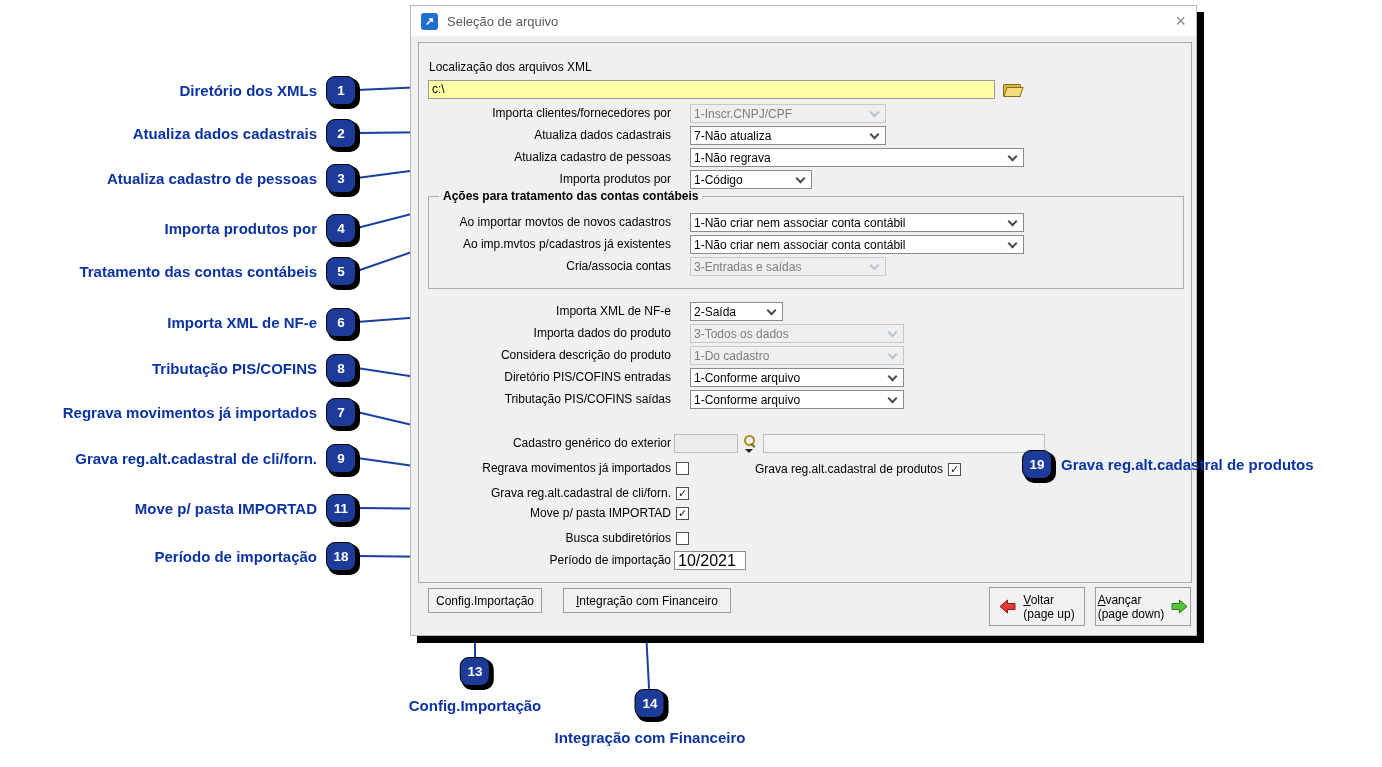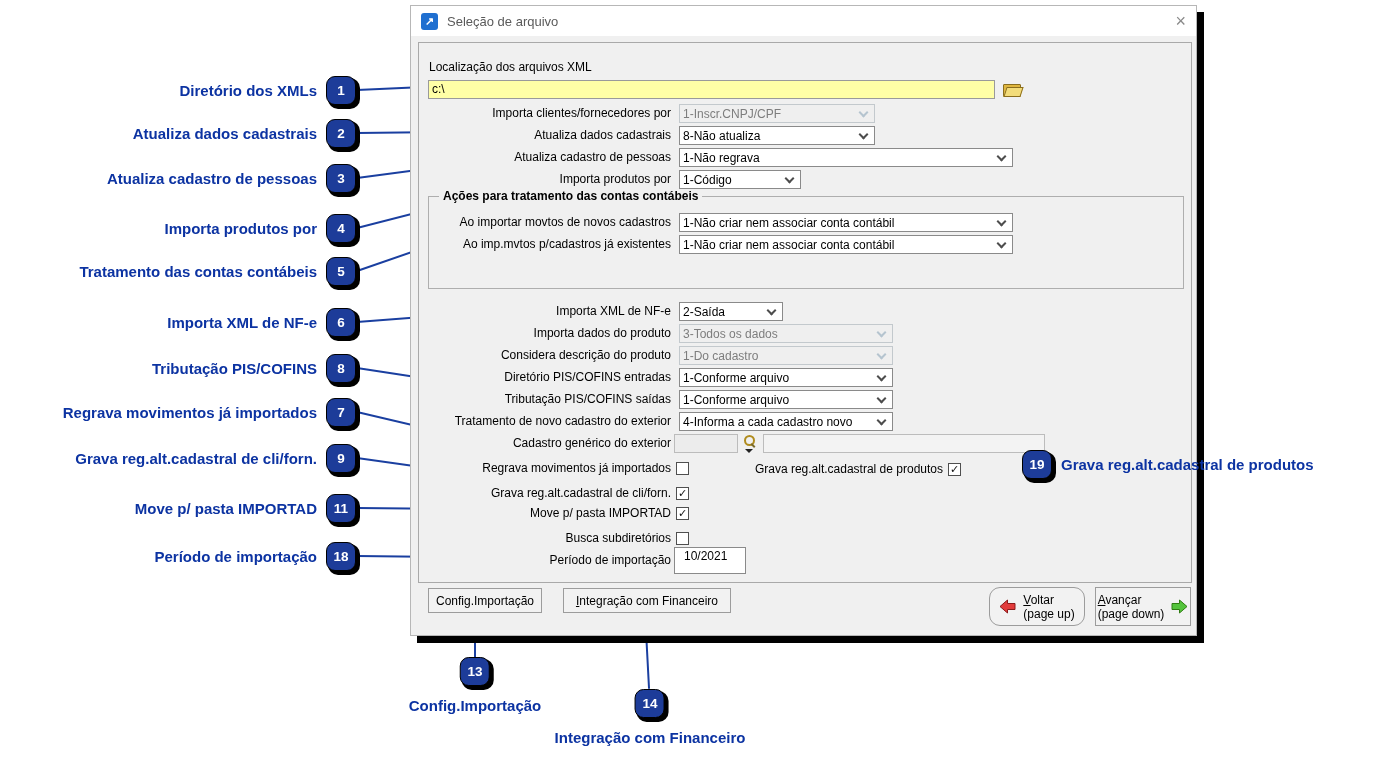--- a/index.html
+++ b/index.html
@@ -31,32 +31,32 @@
 
   .folder-icon { position:absolute; left:592px; top:76px; width:19px; height:15px; }
   .folder-icon::before { content:""; position:absolute; left:0; top:2px; width:16px; height:11px;
                background:#dfb63f; border:1px solid #8a6d1d; border-radius:1px; }
   .folder-icon::after { content:""; position:absolute; left:2px; top:5px; width:15px; height:8px;
                background:#f3dc7a; border:1px solid #8a6d1d; transform:skewX(-18deg); }
 
   
   .frow { position:absolute; left:8px; height:19px; display:flex; align-items:center; }
   .flabel { width:252px; text-align:right; font-size:12px; color:#000; line-height:19px; }
-  .combo { margin-left:8px; height:19px; background:#fff; border:1px solid #8a8a8a;
+  .combo { margin-left:19px; height:19px; background:#fff; border:1px solid #8a8a8a;
            display:flex; align-items:center; font-size:12px; color:#000; position:relative; }
   .combo .cval { padding-left:3px; white-space:nowrap; overflow:hidden; flex:1; }
   .chev { width:7px; height:7px; border-right:2px solid #4d4d4d; border-bottom:2px solid #4d4d4d;
           transform:rotate(45deg); margin:-3px 7px 0 4px; flex:none; }
   .combo.disabled { background:#efefef; border-color:#c3c9cd; color:#7d7d7d; }
   .combo.disabled .chev { border-color:#b5c4cf; }
 
   .r0{top:98px}.r1{top:120px}.r2{top:142px}.r3{top:164px}
   .r4{top:207px}.r5{top:229px}.r6{top:251px}
   .r7{top:296px}.r8{top:318px}.r9{top:340px}.r10{top:362px}.r11{top:384px}.r12{top:406px}
-  .w116{width:104px}.w126{width:122px}.w196{width:196px}.w214{width:214px}.w334{width:334px}
+  .w116{width:93px}.w126{width:122px}.w196{width:196px}.w214{width:214px}.w334{width:334px}
 
   .groupbox { position:absolute; left:17px; top:190px; width:756px; height:93px;
               border:1px solid #aeaeae; }
   .group-title { position:absolute; left:10px; top:-8px; background:#f0f0f0; padding:0 4px;
               font-size:12px; font-weight:bold; color:#000; }
 
   
   .gen-row { position:absolute; left:8px; top:428px; height:19px; display:flex; align-items:center; }
   .gen-code { margin-left:3px; width:64px; height:19px; background:#ececec; border:1px solid #bcbcbc; }
   .magwrap { position:relative; width:17px; height:19px; margin-left:4px; }
@@ -73,32 +73,32 @@
   
   .crow { position:absolute; left:8px; height:14px; display:flex; align-items:center; }
   .clabel { width:252px; text-align:right; font-size:12px; color:#000; line-height:14px; }
   .cb { width:13px; height:13px; margin-left:5px; background:#fff; border:1px solid #4f4f4f;
         display:flex; align-items:center; justify-content:center;
         font-size:11px; line-height:11px; color:#111; flex:none; }
   .ck0{top:455px}.ck2{top:480px}.ck3{top:500px}.ck4{top:525px}
   .ckp{top:456px; left:282px;} .ckp .clabel{width:250px;}
 
   .per-row { position:absolute; left:8px; top:545px; height:19px; display:flex; align-items:center; }
-  .per-input { margin-left:3px; width:72px; height:27px; background:#fff; border:1px solid #8a8a8a;
-               font-size:12px; line-height:17px; padding-left:9px; color:#000; }
+  .per-input { margin-left:3px; width:72px; height:19px; background:#fff; border:1px solid #8a8a8a;
+               font-size:16px; line-height:17px; padding-left:3px; color:#000; }
 
   
   .btn { position:absolute; height:25px; background:#f2f2f2; border:1px solid #9c9c9c;
          font-size:12px; color:#000; display:flex; align-items:center; justify-content:center; }
   .btn-config { left:17px; top:582px; width:114px; }
   .btn-fin { left:152px; top:582px; width:168px; }
   .navbtn { position:absolute; top:581px; width:96px; height:39px; background:#f2f2f2;
             border:1px solid #9c9c9c; display:flex; align-items:center; justify-content:center; gap:7px;
             font-size:12px; color:#000; }
-  .btn-voltar { left:578px;border-radius:11px; } .btn-avancar { left:684px; }
+  .btn-voltar { left:578px; } .btn-avancar { left:684px; }
   .navtxt { display:flex; flex-direction:column; line-height:14px; }
   .mnem { display:block; }
   .mnem::first-letter { text-decoration:underline; }
 
   
   .callout-left { position:absolute; right:1026px; height:31px; display:flex; align-items:center; gap:9px; }
   .ann-label { font-size:15px; font-weight:bold; color:#0c33a2; white-space:nowrap; }
   .badge { min-width:30px; height:29px; padding:0 3px; background:#1d3c99; border:1px solid #000;
            border-radius:9px; box-shadow:3px 3px 0 1px #000; color:#fff; font-weight:bold;
            font-size:13.5px; display:flex; align-items:center; justify-content:center; flex:none; }
@@ -148,21 +148,21 @@
     <div class="frow r0">
       <span class="flabel">Importa clientes/fornecedores por</span>
       <div class="combo disabled w196">
         <span class="cval">1-Inscr.CNPJ/CPF</span>
         <span class="chev"></span>
       </div>
     </div>
     <div class="frow r1">
       <span class="flabel">Atualiza dados cadastrais</span>
       <div class="combo w196">
-        <span class="cval">8-Não atualiza</span>
+        <span class="cval">7-Não atualiza</span>
         <span class="chev"></span>
       </div>
     </div>
     <div class="frow r2">
       <span class="flabel">Atualiza cadastro de pessoas</span>
       <div class="combo w334">
         <span class="cval">1-Não regrava</span>
         <span class="chev"></span>
       </div>
     </div>
@@ -184,20 +184,27 @@
         <span class="chev"></span>
       </div>
     </div>
     <div class="frow r5">
       <span class="flabel">Ao imp.mvtos p/cadastros já existentes</span>
       <div class="combo w334">
         <span class="cval">1-Não criar nem associar conta contábil</span>
         <span class="chev"></span>
       </div>
     </div>
+    <div class="frow r6">
+      <span class="flabel">Cria/associa contas</span>
+      <div class="combo disabled w196">
+        <span class="cval">3-Entradas e saídas</span>
+        <span class="chev"></span>
+      </div>
+    </div>
 
     <div class="frow r7">
       <span class="flabel">Importa XML de NF-e</span>
       <div class="combo w116">
         <span class="cval">2-Saída</span>
         <span class="chev"></span>
       </div>
     </div>
     <div class="frow r8">
       <span class="flabel">Importa dados do produto</span>
@@ -217,27 +224,20 @@
       <span class="flabel">Diretório PIS/COFINS entradas</span>
       <div class="combo w214">
         <span class="cval">1-Conforme arquivo</span>
         <span class="chev"></span>
       </div>
     </div>
     <div class="frow r11">
       <span class="flabel">Tributação PIS/COFINS saídas</span>
       <div class="combo w214">
         <span class="cval">1-Conforme arquivo</span>
-        <span class="chev"></span>
-      </div>
-    </div>
-    <div class="frow r12">
-      <span class="flabel">Tratamento de novo cadastro do exterior</span>
-      <div class="combo w214">
-        <span class="cval">4-Informa a cada cadastro novo</span>
         <span class="chev"></span>
       </div>
     </div>
 
     <div class="gen-row">
       <span class="flabel">Cadastro genérico do exterior</span>
       <div class="gen-code"></div>
       <div class="magwrap">
         <span class="mag-icon"></span>
         <span class="mag-caret"></span>

